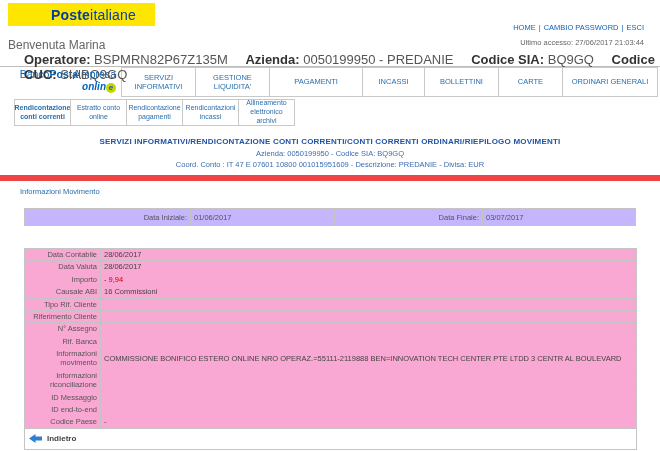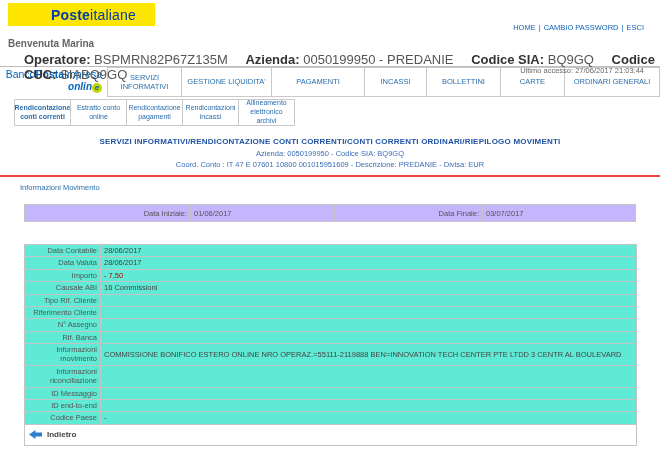--- a/index.html
+++ b/index.html
@@ -9,69 +9,69 @@
 
   
   .header { position:relative; height:66px; }
   .logo-band { position:absolute; left:8px; top:3px; width:147px; height:23px;
                background:#FFE600; display:flex; align-items:center; justify-content:center;
                color:#003DA6; font-size:14px; letter-spacing:.2px; }
   .logo-band b { font-weight:bold;padding-left:24px; }
   .top-links { position:absolute; right:16px; top:23px; font-size:7.5px; color:#0E63B8; }
   .top-links a { color:#0E63B8; text-decoration:none; cursor:pointer;text-align:center; }
   .top-links .sep { margin:0 3px; }
-  .welcome { position:absolute; left:8px; top:38px; font-size:10px; color:#666;font-weight:bold; }
-  .last-access { position:absolute; right:16px; top:38px; font-size:7.5px; color:#666;margin-top:28px; }
+  .welcome { position:absolute; left:8px; top:38px; font-size:12px; color:#666; }
+  .last-access { position:absolute; right:16px; top:38px; font-size:7.5px; color:#666; }
   .operator-line { position:absolute; left:24px; top:52px; font-size:13px; color:#555; }
   .operator-line .op { margin-right:14px; }
   .operator-line .op-lbl { font-weight:bold; color:#333; }
 
   
   .navbar { display:flex; height:31px; border-top:1px solid #BDBDBD; align-items:stretch; }
   .bp-logo { width:122px; padding:2px 6px 0 0; text-align:right; font-size:10.5px;
              color:#0064BE; line-height:1.1; }
   .bp-logo .bold { font-weight:bold; }
   .bp-line2 { font-style:italic; font-weight:bold; color:#0064BE; font-size:10px; }
   .bp-e { display:inline-block; width:10px; height:10px; border-radius:50%;
           background:#C8D400; color:#0064BE; font-weight:bold; font-style:italic;
           font-size:8px; text-align:center; line-height:10px; }
   .nav-tabs { display:flex; }
   .nav-tab { border:1px solid #C9C9C9; margin-left:-1px; background:#fff;
              display:flex; align-items:center; justify-content:center; text-align:center;
              color:#2A6EAD; font-size:7.5px; line-height:1.25; padding:1px 2px; cursor:pointer; }
-  .nt0{width:75px;} .nt1{width:91px;} .nt2{width:94px;} .nt3{width:63px;}
+  .nt0{width:75px;} .nt1{width:75px;} .nt2{width:94px;} .nt3{width:63px;}
   .nt4{width:75px;} .nt5{width:65px;} .nt6{width:96px;}
 
   
   .subnav { display:flex; margin:2px 0 0 15px; height:27px; }
   .subnav-tab { width:57px; border:1px solid #C9C9C9; margin-left:-1px; background:#fff;
                 display:flex; align-items:center; justify-content:center; text-align:center;
                 color:#2A6EAD; font-size:7px; line-height:1.25; padding:1px 2px; cursor:pointer; }
   .subnav-tab.active { font-weight:bold; }
 
   
-  .title-block { margin-top:11px; text-align:center; border-bottom:2px solid #ef4444;
+  .title-block { margin-top:11px; text-align:center; border-bottom:6px solid #ef4444;
                  padding-bottom:6px; }
   .crumb-title { font-size:8px; font-weight:bold; color:#2053A4; letter-spacing:.2px; }
   .subtitle { font-size:7.5px; color:#3A6DB5; margin-top:2.5px; }
 
   .section-label { margin:6px 0 0 20px; font-size:7.5px; color:#2A6EAD; }
 
   
   table { border-collapse:collapse; }
   .date-table { width:612px; margin:12px 0 0 24px; font-size:7.5px; color:#555; }
   .date-table td { border:1px solid #C4C4C4; height:17px; padding:1px 3px; background:#c4b5fd; }
   .dt-lbl1 { width:166px; text-align:right; }
   .dt-val1 { width:144px;margin-top:26px; }
   .dt-lbl2 { width:148px; text-align:right;margin-left:22px; }
 
   
   .detail-table { width:613px; margin:22px 0 0 24px; font-size:7.5px; }
   .detail-table td { border:1px solid #C4C4C4; padding:1px 3px; line-height:1.25;
-                     vertical-align:middle; background:#5eead4; }
+                     vertical-align:middle; background:#f9a8d4; }
   .detail-table .lbl { width:76px; text-align:right; color:#555; }
   .detail-table .val { color:#444; }
   .detail-table .val.neg { color:#CC0000; }
 
   .back-row { width:613px; margin-left:24px; height:21px;
               border:1px solid #C4C4C4; border-top:none;
               display:flex; align-items:center; gap:5px; padding-left:4px;
               font-size:8px; font-weight:bold; color:#444; cursor:pointer; }
 </style>
 </head>
@@ -150,21 +150,21 @@
         <tr>
       <td class="lbl">Data Contabile</td>
       <td class="val">28/06/2017</td>
         </tr>
     <tr>
       <td class="lbl">Data Valuta</td>
       <td class="val">28/06/2017</td>
         </tr>
     <tr>
       <td class="lbl">Importo</td>
-      <td class="val neg">- 7,50</td>
+      <td class="val neg">- 9,94</td>
         </tr>
     <tr>
       <td class="lbl">Causale ABI</td>
       <td class="val">16 Commissioni</td>
         </tr>
     <tr>
       <td class="lbl">Tipo Rif. Cliente</td>
       <td class="val"></td>
         </tr>
     <tr>

